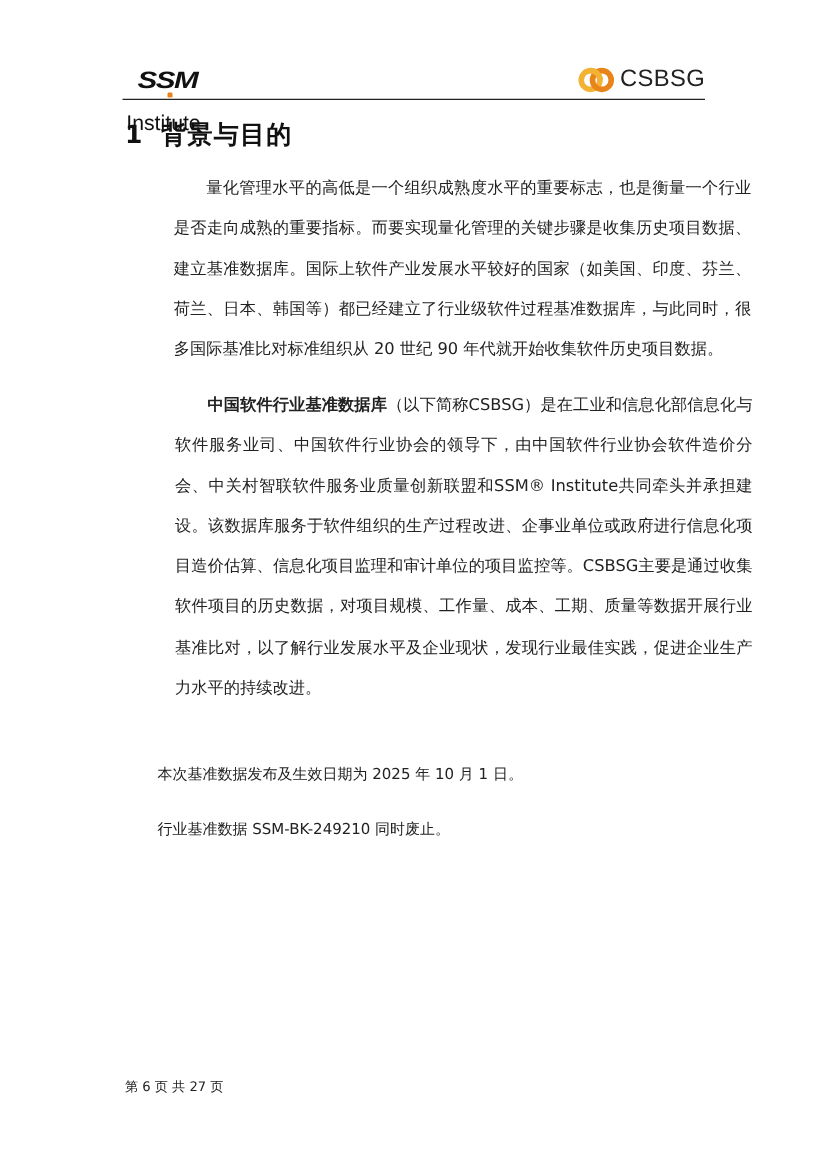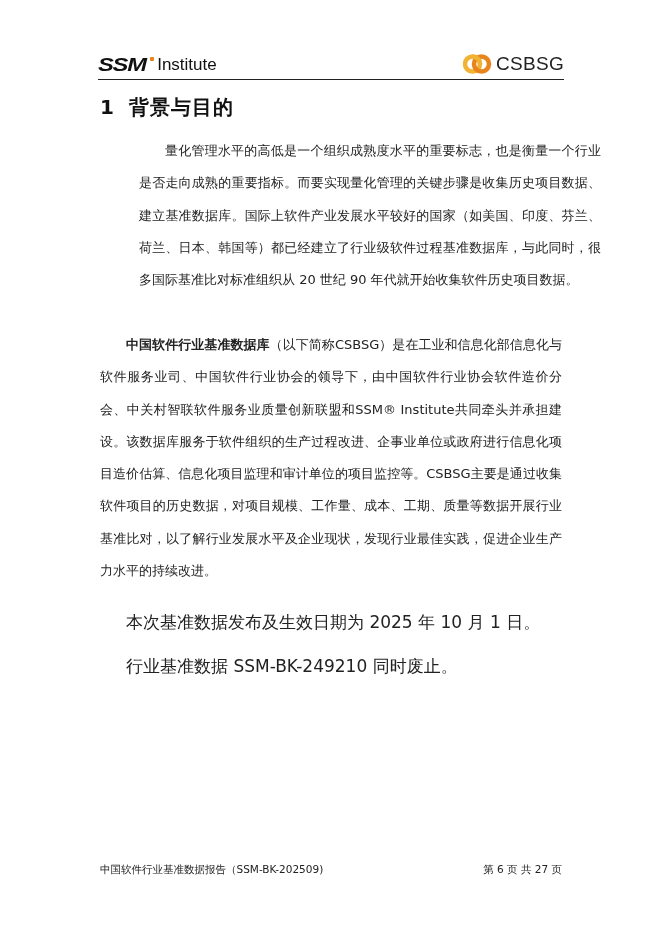--- a/index.html
+++ b/index.html
@@ -1,33 +1,33 @@
 <!DOCTYPE html>
 <html><head>
 <meta charset="utf-8">
 <style>
   html, body { margin:0; padding:0; background:#ffffff; }
   body { width:662px; height:936px; position:relative; overflow:hidden;
          font-family:"DejaVu Sans","Liberation Sans",sans-serif; color:#1a1a1a; }
   .header { position:absolute; left:98px; top:50px; width:466px; height:30px; }
   .header-rule { position:absolute; left:98px; top:79px; width:466px; height:1px; background:#222; }
-  .ssm-logo { position:absolute; left:0; top:6px; display:flex; align-items:center; }
+  .ssm-logo { position:absolute; left:0; top:6px; display:flex; align-items:center;flex-direction:column; }
   .ssm-mark { font-family:"Liberation Sans",sans-serif; font-weight:bold; font-style:italic;
               font-size:19px; letter-spacing:-1px; color:#111; line-height:18px; transform:scaleX(1.25); transform-origin:left; }
   .ssm-dot { width:4px; height:4px; background:#e8841a; border-radius:1px; margin-left:14px; margin-bottom:12px; }
   .ssm-inst { font-family:"Liberation Sans",sans-serif; font-size:17px; color:#111; margin-left:3px; line-height:18px; }
   .csbsg-logo { position:absolute; right:0; top:2px; display:flex; align-items:center; }
   .csbsg-text { font-family:"Liberation Sans",sans-serif; font-size:19px; color:#222; margin-left:4px; letter-spacing:0.3px; }
   .h1 { position:absolute; left:100px; top:94px; font-size:20px; font-weight:bold; color:#111; letter-spacing:1px; }
   .h1 .num { margin-right:14px; }
   .body-text { position:absolute; left:100px; width:462px; font-size:13px; line-height:32.3px; color:#222;
                text-align:justify; }
   .p { text-indent:26px; margin:0; }
   .p b { font-weight:bold; }
-  .single { position:absolute; left:126px; font-size:17px; color:#222; }
+  .single { position:absolute; left:126px; font-size:12px; color:#222; }
   .footer { position:absolute; left:100px; top:863px; width:462px; font-size:10.5px; color:#222;
             display:flex; justify-content:space-between; }
 </style>
 </head>
 <body>
 
 <div class="header">
   <div class="ssm-logo">
     <span class="ssm-mark">SSM</span>
     <span class="ssm-dot"></span>
@@ -45,23 +45,22 @@
 <div class="header-rule"></div>
 
 <div class="h1">
   <span class="num">1</span><span>背景与目的</span>
 </div>
 
 <div class="body-text" style="top:135px;margin-left:39px;">
   <p class="p">量化管理水平的高低是一个组织成熟度水平的重要标志，也是衡量一个行业是否走向成熟的重要指标。而要实现量化管理的关键步骤是收集历史项目数据、建立基准数据库。国际上软件产业发展水平较好的国家（如美国、印度、芬兰、荷兰、日本、韩国等）都已经建立了行业级软件过程基准数据库，与此同时，很多国际基准比对标准组织从 20 世纪 90 年代就开始收集软件历史项目数据。</p>
 </div>
 
-<div class="body-text" style="top:329px;">
+<div class="body-text" style="top:309px;margin-left:40px;">
   <p class="p"><b>中国软件行业基准数据库</b><span>（以下简称CSBSG）是在工业和信息化部信息化与软件服务业司、中国软件行业协会的领导下，由中国软件行业协会软件造价分会、中关村智联软件服务业质量创新联盟和SSM® Institute共同牵头并承担建设。该数据库服务于软件组织的生产过程改进、企事业单位或政府进行信息化项目造价估算、信息化项目监理和审计单位的项目监控等。CSBSG主要是通过收集软件项目的历史数据，对项目规模、工作量、成本、工期、质量等数据开展行业基准比对，以了解行业发展水平及企业现状，发现行业最佳实践，促进企业生产力水平的持续改进。</span></p>
 </div>
 
 <div class="single" style="top:611px;">本次基准数据发布及生效日期为 2025 年 10 月 1 日。</div>
 <div class="single" style="top:655px;">行业基准数据 SSM-BK-249210 同时废止。</div>
 
 <div class="footer">
-  <span>中国软件行业基准数据报告（SSM-BK-202509)</span>
   <span>第 6 页 共 27 页</span>
 </div>
 
 </body></html>

